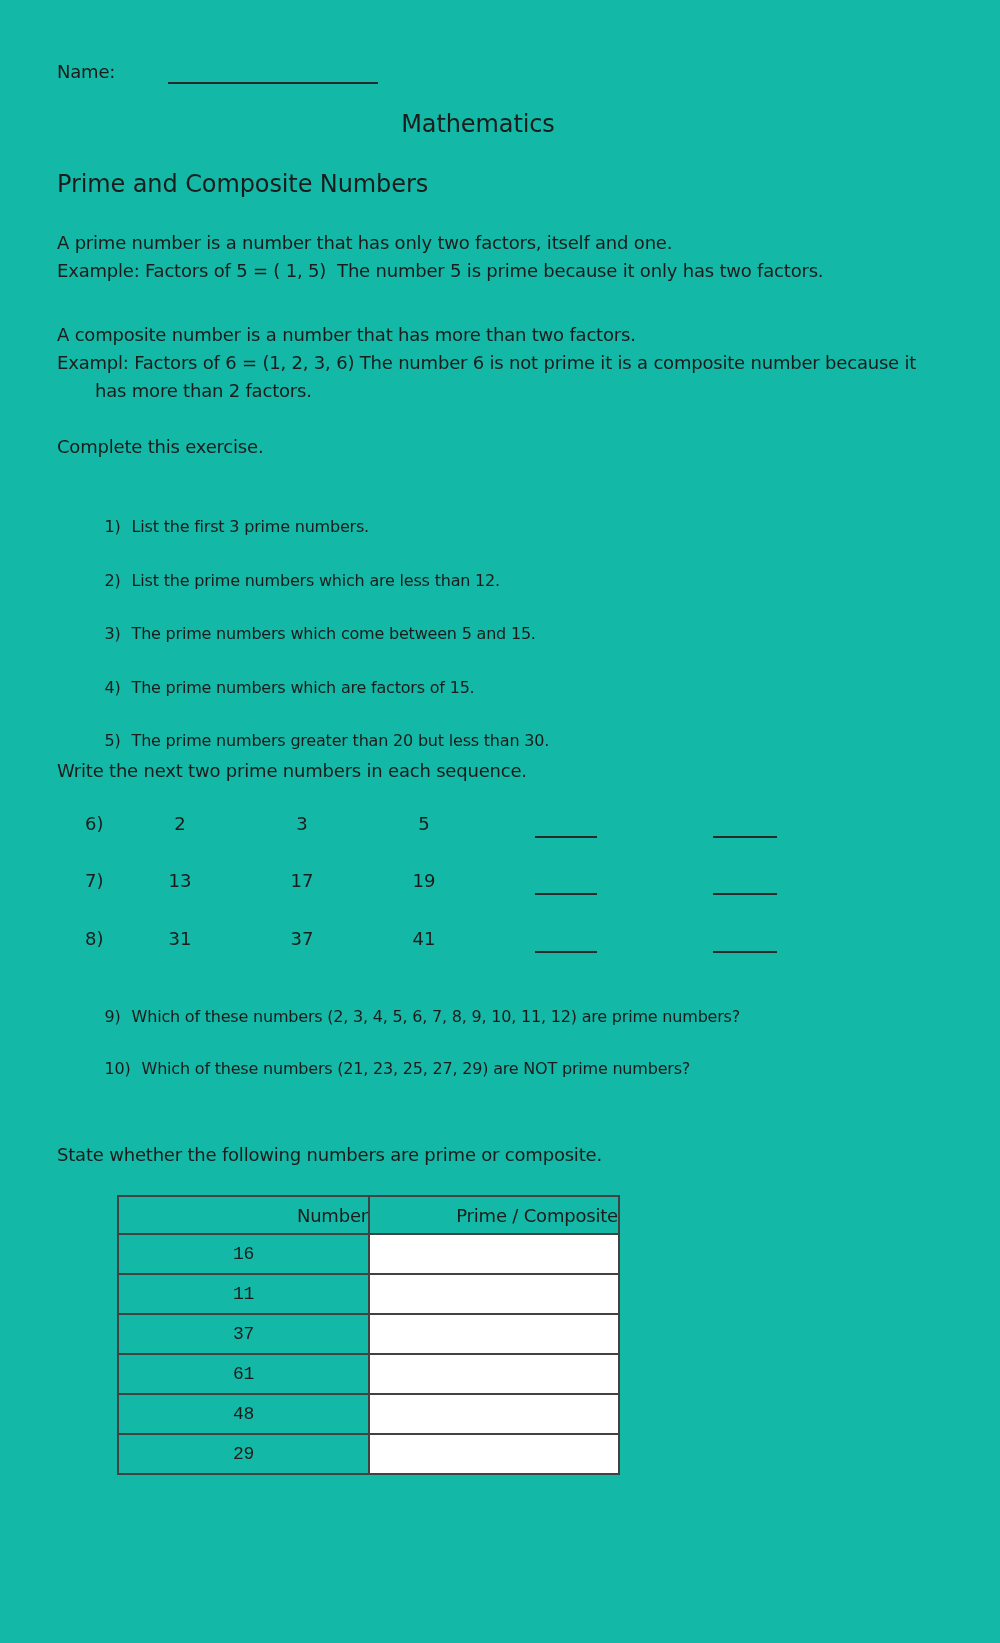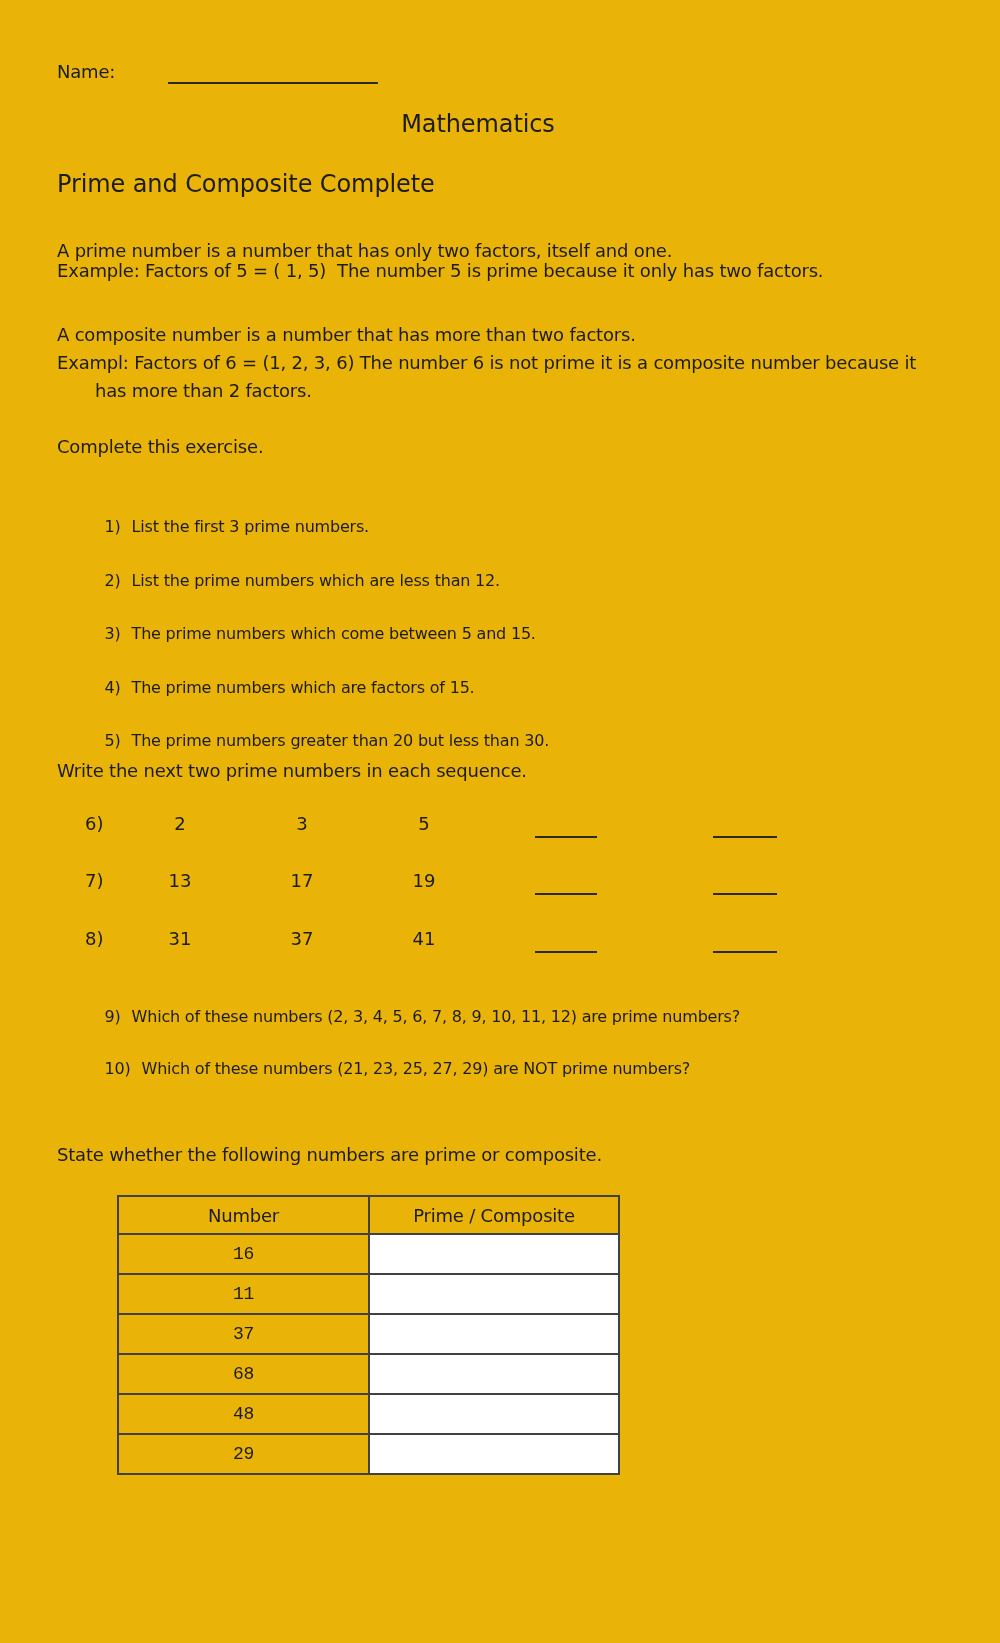--- a/index.html
+++ b/index.html
@@ -1,20 +1,20 @@
 <!DOCTYPE html>
 <html><head>
 <meta charset="utf-8">
 <style>
   html, body { margin: 0; padding: 0; background: #ffffff; }
   .page {
     position: relative;
     width: 1000px;
     height: 1643px;
-    background: #eab308;
+    background: #14b8a6;
     font-family: "DejaVu Sans", sans-serif;
     color: #1c1c1c;
     overflow: hidden;
   }
   .t {
     position: absolute;
     font-size: 18px;
     letter-spacing: -0.2px;
     white-space: pre;
     line-height: 24px;
@@ -48,38 +48,38 @@
   table.answers th, table.answers td {
     border: 2px solid #414141;
     font-size: 18px;
     font-weight: normal;
     letter-spacing: -0.2px;
     padding: 0;
     vertical-align: middle;
   }
   table.answers th {
     height: 36px;
-    text-align: center;
+    text-align: right;
   }
   table.answers td { height: 38px; font-family: Liberation Mono, monospace; }
   td.num-cell { text-align: center; }
   td.ans-cell { background: #ffffff; }
 </style>
 </head>
 <body>
 
 <div class="page">
 
   <div class="t" style="left:57px; top:60px;">Name:</div>
   <div class="rule" style="left:168px; top:60px; width:210px; height:22px;"></div>
 
   <div class="t h center-title" style="top:112px;">Mathematics</div>
-  <div class="t h" style="left:57px; top:172px;">Prime and Composite Complete</div>
+  <div class="t h" style="left:57px; top:172px;">Prime and Composite Numbers</div>
 
-  <div class="t" style="left:57px; top:231px;margin-top:8px;">A prime number is a number that has only two factors, itself and one.</div>
+  <div class="t" style="left:57px; top:231px;">A prime number is a number that has only two factors, itself and one.</div>
   <div class="t" style="left:57px; top:259px;">Example: Factors of 5 = ( 1, 5)  The number 5 is prime because it only has two factors.</div>
 
   <div class="t" style="left:57px; top:323px;">A composite number is a number that has more than two factors.</div>
   <div class="t" style="left:57px; top:351px;">Exampl: Factors of 6 = (1, 2, 3, 6) The number 6 is not prime it is a composite number because it</div>
   <div class="t" style="left:57px; top:379px;margin-left:38px;">has more than 2 factors.</div>
 
   <div class="t" style="left:57px; top:435px;">Complete this exercise.</div>
 
   <div class="q-row" style="top:491px;">
     <span class="q-num">1)</span><span>List the first 3 prime numbers.</span>
@@ -149,21 +149,21 @@
     </tr>
     <tr>
       <td class="num-cell">11</td>
       <td class="ans-cell"></td>
     </tr>
     <tr>
       <td class="num-cell">37</td>
       <td class="ans-cell"></td>
     </tr>
     <tr>
-      <td class="num-cell">68</td>
+      <td class="num-cell">61</td>
       <td class="ans-cell"></td>
     </tr>
     <tr>
       <td class="num-cell">48</td>
       <td class="ans-cell"></td>
     </tr>
     <tr>
       <td class="num-cell">29</td>
       <td class="ans-cell"></td>
     </tr>

